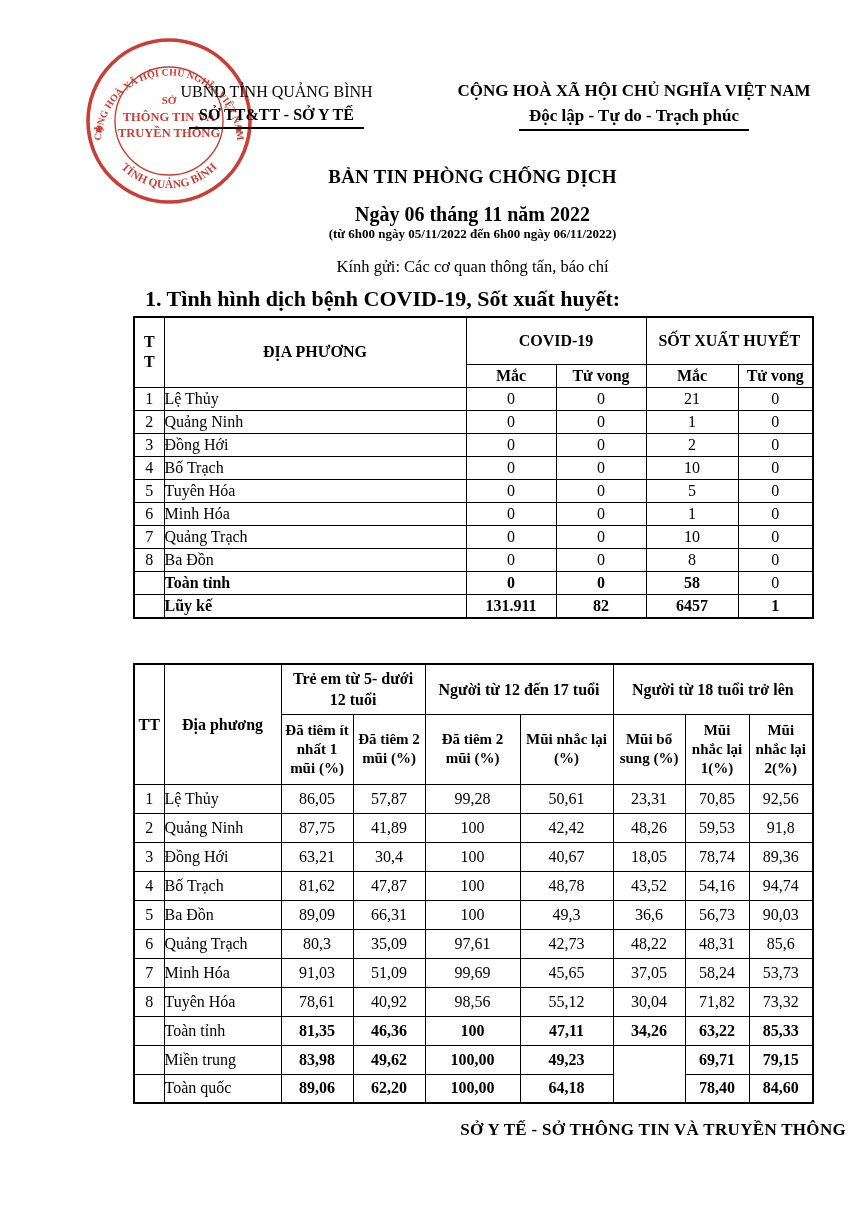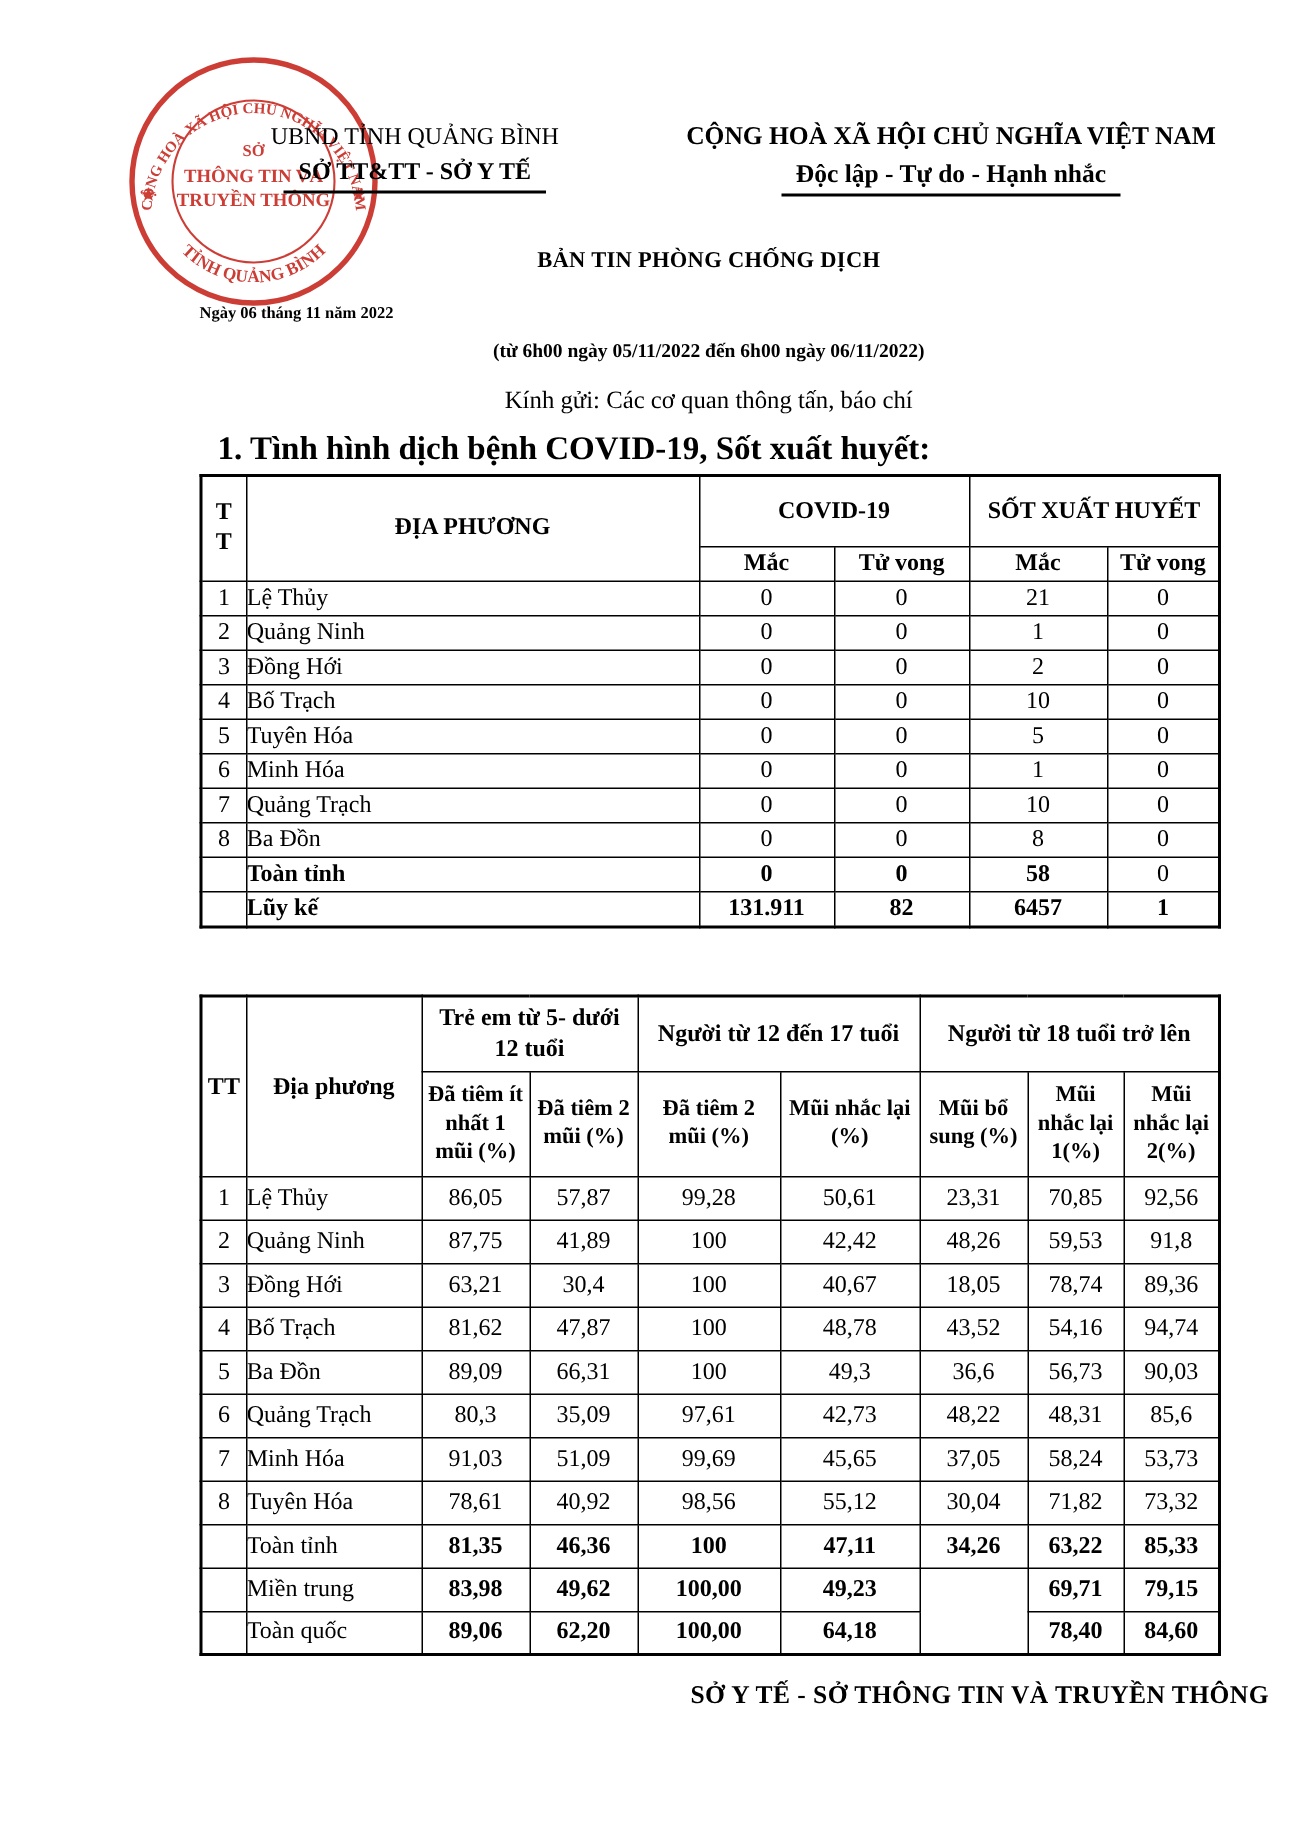--- a/index.html
+++ b/index.html
@@ -17,23 +17,23 @@
              font-size:17px;line-height:25px;}
   .uline{display:inline-block;border-bottom:2px solid #000;padding:0 10px 1px 10px;}
 
   
   .stamp{position:absolute;left:82px;top:34px;width:174px;height:174px;
          opacity:.88;mix-blend-mode:multiply;pointer-events:none;}
   .stamp text, .stamp textPath{font-family:"Liberation Serif","DejaVu Serif",serif;font-weight:bold;}
 
   
   .title{position:absolute;top:166px;left:133px;width:679px;text-align:center;
-         font-size:15px;font-weight:bold;letter-spacing:.2px;}
-  .date1{position:absolute;top:203px;left:133px;width:679px;
-         font-size:11px;font-weight:bold;}
+         font-size:19px;font-weight:bold;letter-spacing:.2px;}
+  .date1{position:absolute;top:203px;left:133px;width:679px;text-align:center;
+         font-size:20px;font-weight:bold;}
   .date2{position:absolute;top:226px;left:133px;width:679px;text-align:center;
          font-size:13px;font-weight:bold;}
   .salutation{position:absolute;top:257px;left:133px;width:679px;text-align:center;font-size:16.5px;}
   .sec-heading{position:absolute;left:145px;width:679px;font-size:22px;font-weight:bold;}
   #sec1-heading{top:286px;}
   #sec2-heading{top:633px;}
 
   
   table{position:absolute;left:133px;border-collapse:collapse;table-layout:fixed;
         border:2px solid #000;}
@@ -62,21 +62,21 @@
 
   <div class="hdr-left">
     <div>UBND TỈNH QUẢNG BÌNH</div>
     <div>
       <span class="b uline">SỞ TT&amp;TT - SỞ Y TẾ</span>
     </div>
   </div>
   <div class="hdr-right">
     <div class="b">CỘNG HOÀ XÃ HỘI CHỦ NGHĨA VIỆT NAM</div>
     <div>
-      <span class="b uline">Độc lập - Tự do - Hạnh nhắc</span>
+      <span class="b uline">Độc lập - Tự do - Trạch phúc</span>
     </div>
   </div>
 
   <svg class="stamp" viewBox="0 0 174 174" aria-hidden="true">
     <defs>
       <path id="arcTop" d="M 18.8 109.6 A 68 68 0 1 1 155.2 109.6"></path>
       <path id="arcBot" d="M 29.1 121.0 A 67 67 0 0 0 144.9 121.0"></path>
     </defs>
     <circle cx="87" cy="87" r="81" fill="none" stroke="#c5221a" stroke-width="3.6"></circle>
     <circle cx="87" cy="87" r="54" fill="none" stroke="#c5221a" stroke-width="1.4"></circle>

